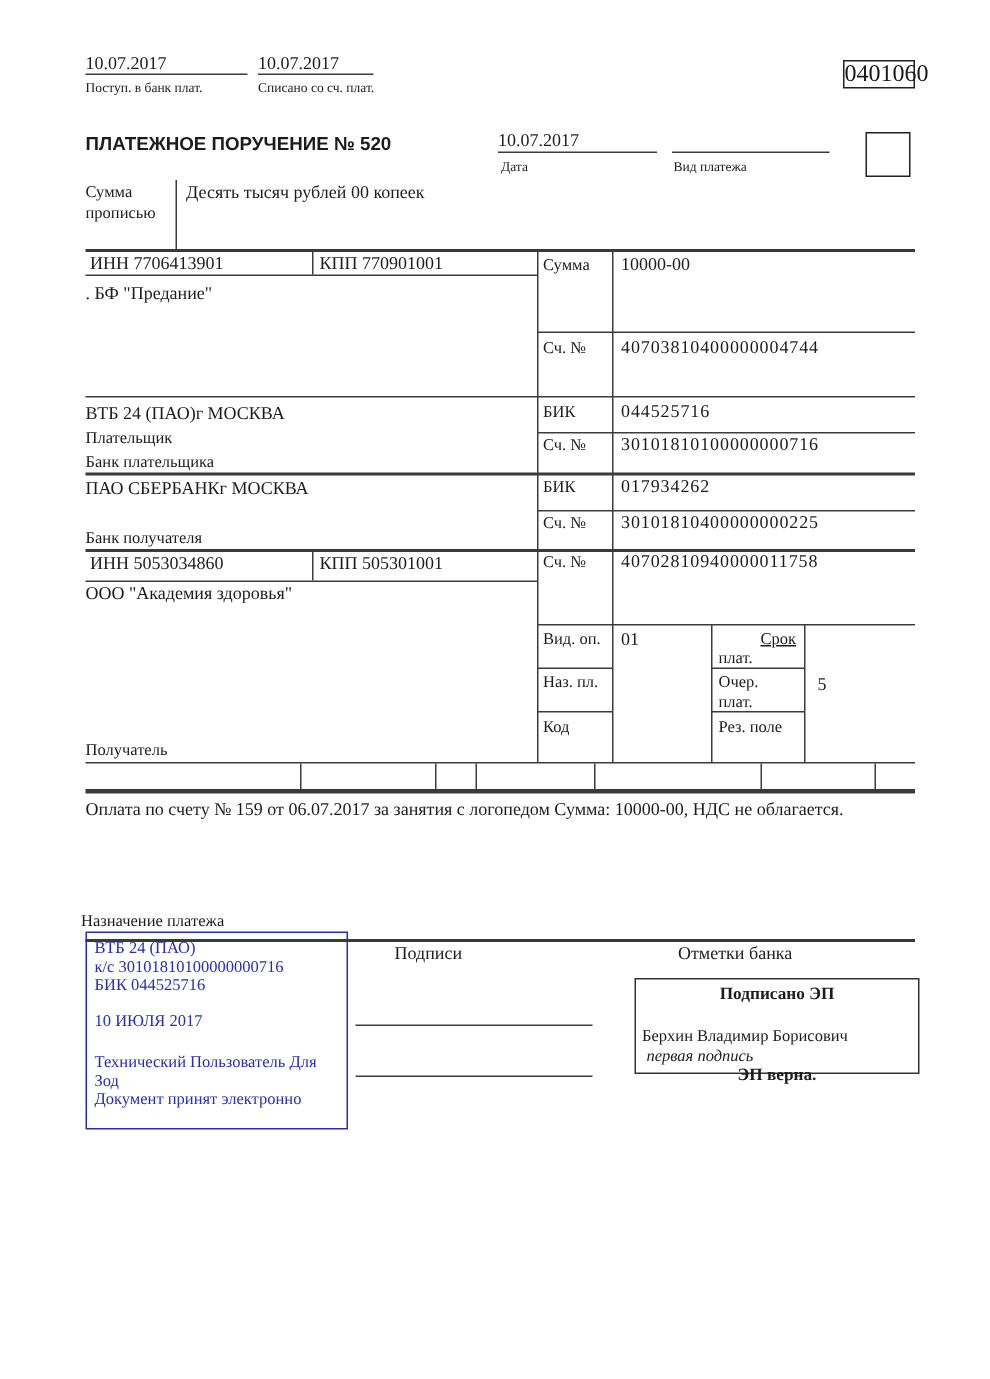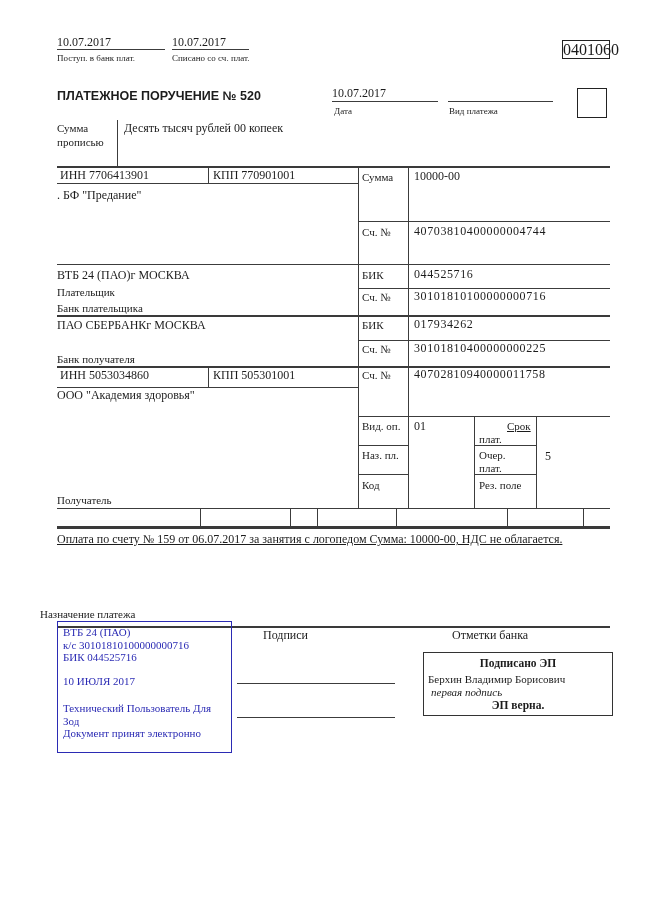--- a/index.html
+++ b/index.html
@@ -13,21 +13,21 @@
   .tiny{font-size:9px;line-height:10px;white-space:nowrap;}
   .num{letter-spacing:0.6px;}
   .hl{background:#3c3c3c;height:1px;}
   .hl2{background:#3a3a3a;height:2px;}
   .vl{background:#3c3c3c;width:1px;}
   .title{font-family:"Liberation Sans","DejaVu Sans",sans-serif;font-weight:bold;font-size:12.5px;white-space:nowrap;}
   .codebox{border:1.5px solid #222;text-align:right;font-size:16px;}
   .stamp{border:1.5px solid #2b2bb4;color:#2b2bb4;font-size:11px;line-height:12.5px;padding:4px 5px;box-sizing:border-box;}
   .esign{border:1.5px solid #333;box-sizing:border-box;font-size:11px;line-height:12px;}
   .esign .ttl{font-weight:bold;text-align:center;margin-top:4px;font-size:11.5px;}
-  .esign .nm{padding-left:4px;margin-top:4px;}
+  .esign .nm{padding-left:4px;margin-top:16px;}
   .esign .rl{padding-left:7px;font-style:italic;margin-top:1px;}
   .esign .vf{font-weight:bold;text-align:center;font-size:11.5px;margin-top:1px;}
 </style>
 </head>
 <body>
 
 <div class="page">
 
   <div class="abs t" style="left:57px;top:36px;">10.07.2017</div>
   <div class="abs hl" style="left:57px;top:49px;width:108px;"></div>
@@ -117,22 +117,22 @@
   <div class="abs lbl" style="left:362px;top:479px;">Код</div>
   <div class="abs lbl" style="left:479px;top:479px;">Рез. поле</div>
 
   <div class="abs vl" style="left:200px;top:509px;height:17px;"></div>
   <div class="abs vl" style="left:290px;top:509px;height:17px;"></div>
   <div class="abs vl" style="left:317px;top:509px;height:17px;"></div>
   <div class="abs vl" style="left:396px;top:509px;height:17px;"></div>
   <div class="abs vl" style="left:507px;top:509px;height:17px;"></div>
   <div class="abs vl" style="left:583px;top:509px;height:17px;"></div>
 
-  <div class="abs t" style="left:57px;top:533px;text-decoration:underline;">Оплата по счету № 159 от 06.07.2017 за занятия с логопедом Сумма: 10000-00, НДС не облагается.</div>
-  <div class="abs lbl" style="left:40px;top:608px;">Назначение платежа</div>
+  <div class="abs t" style="left:57px;top:533px;">Оплата по счету № 159 от 06.07.2017 за занятия с логопедом Сумма: 10000-00, НДС не облагается.</div>
+  <div class="abs lbl" style="left:54px;top:608px;">Назначение платежа</div>
   <div class="abs hl2" style="left:57px;top:626px;width:553px;height:1.5px;"></div>
 
   <div class="abs stamp" style="left: 57px; top: 621px; width: 175px; height: 132px; color: rgb(43, 43, 180); border-color: rgb(43, 43, 180);">
     <div>ВТБ 24 (ПАО)</div>
     <div>к/с 30101810100000000716</div>
     <div>БИК 044525716</div>
     <div style="margin-top:11px;">10 ИЮЛЯ 2017</div>
     <div style="margin-top:15px;">Технический Пользователь Для</div>
     <div>Зод</div>
     <div>Документ принят электронно</div>

